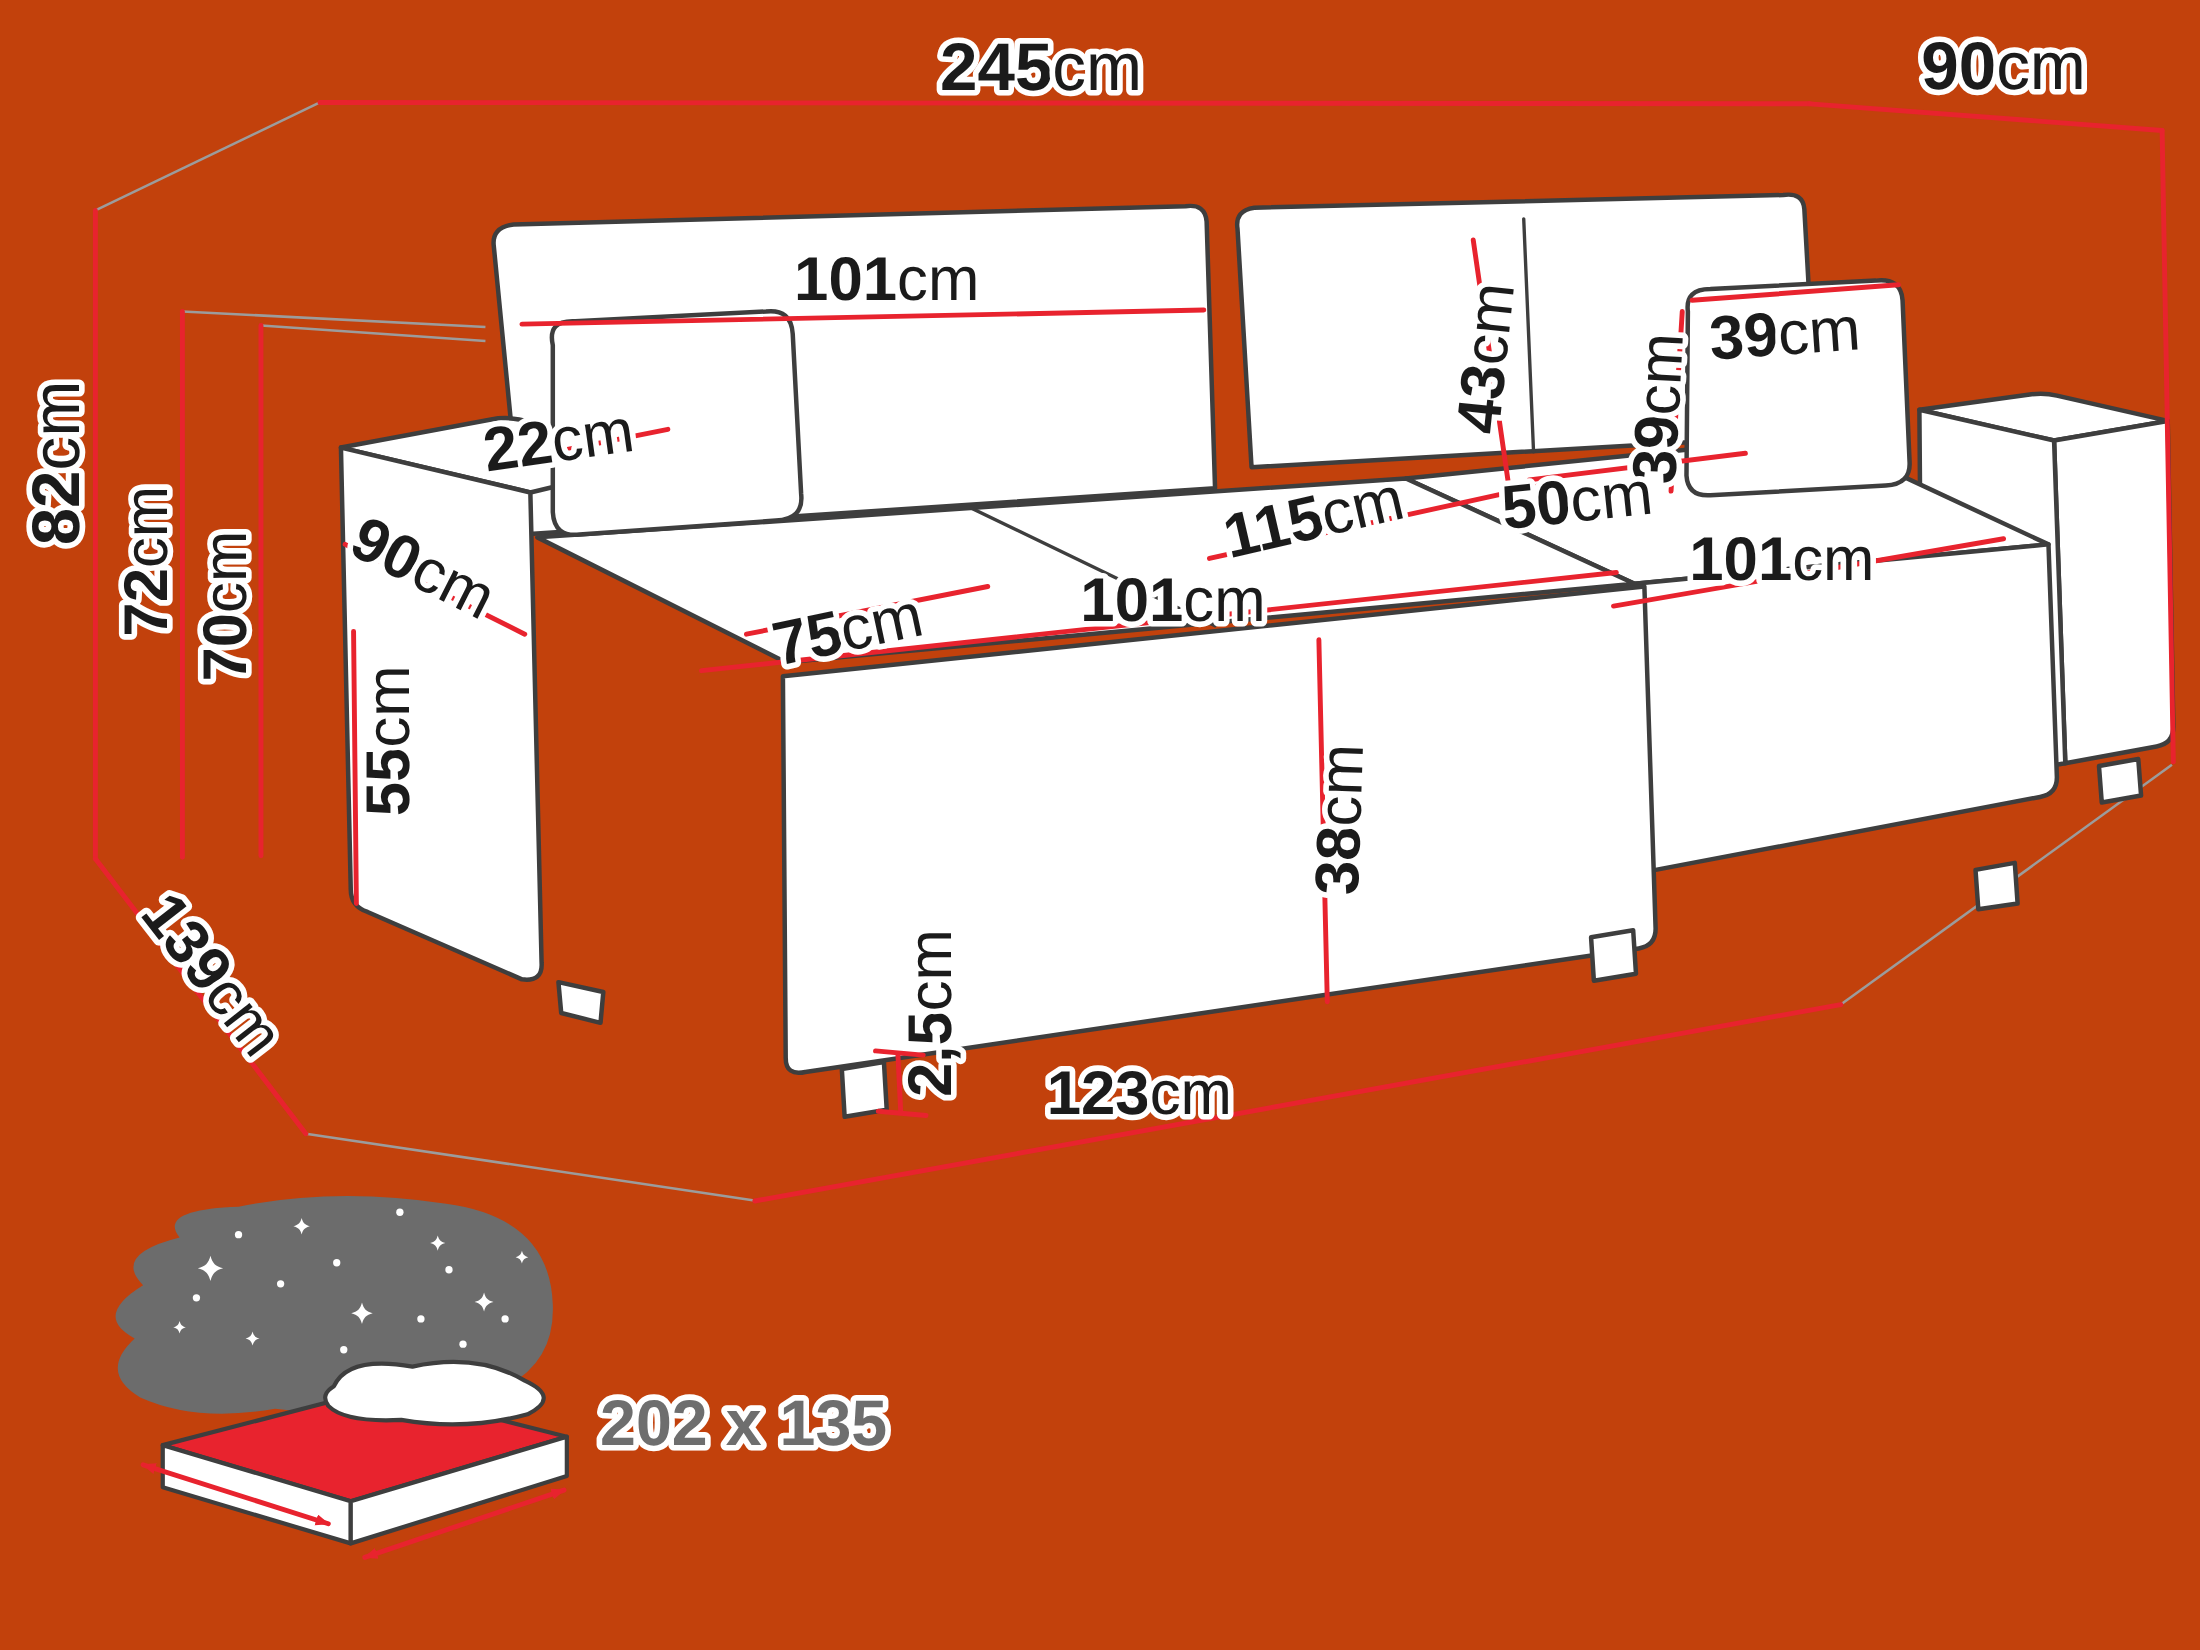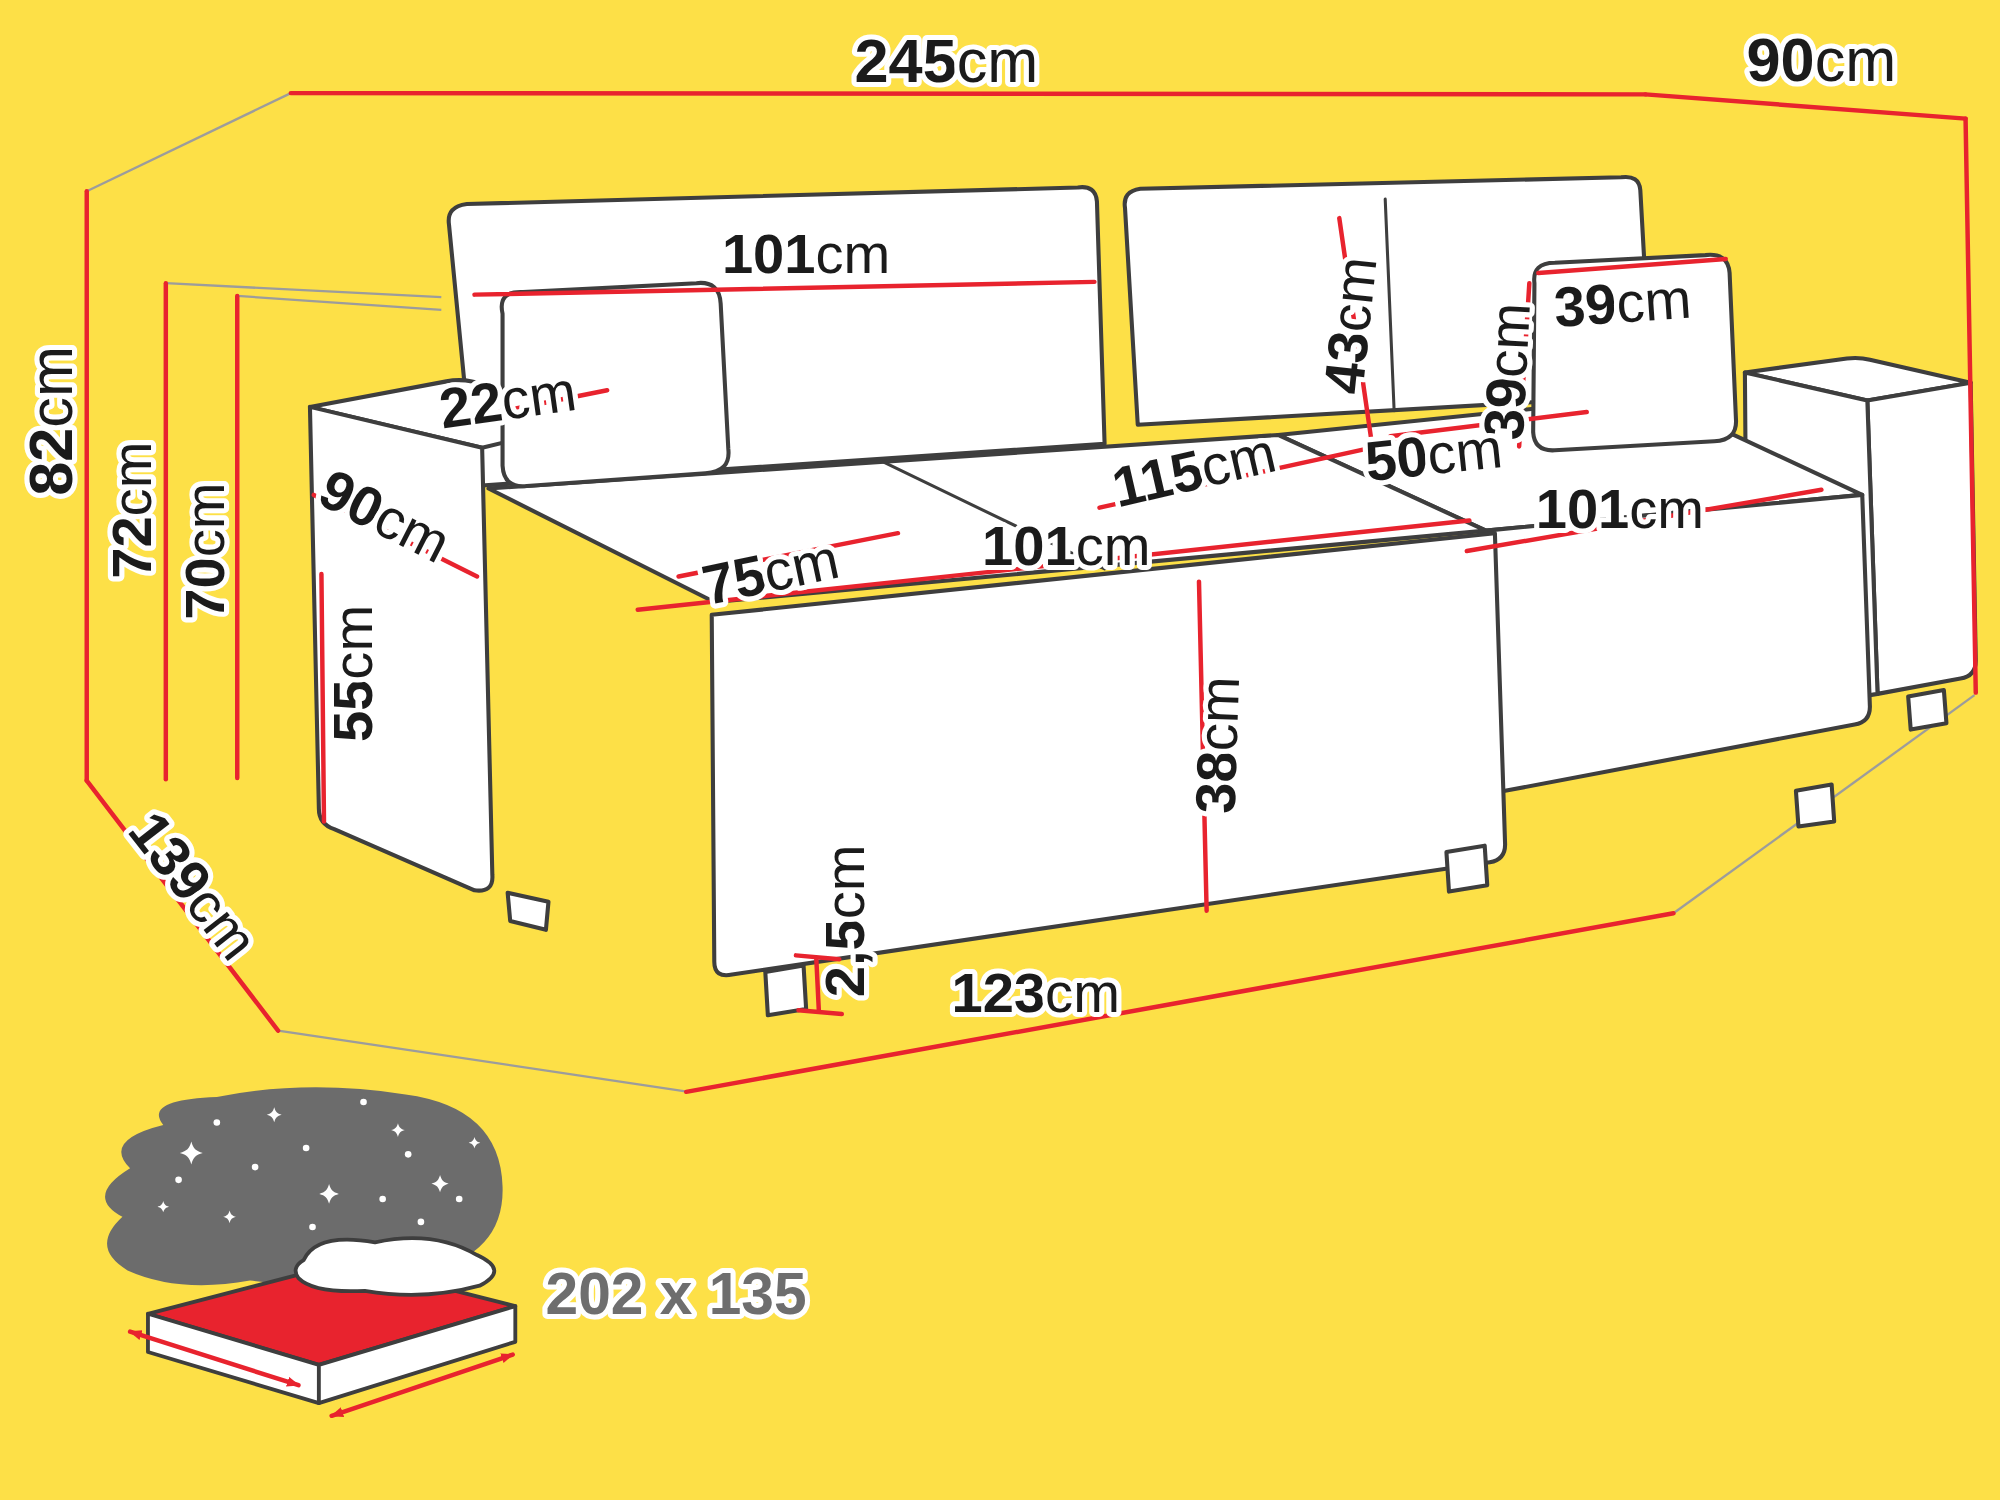--- a/index.html
+++ b/index.html
@@ -1,16 +1,16 @@
 <!DOCTYPE html>
 <html><head>
 <meta charset="utf-8">
 <style>
   html,body{margin:0;padding:0;background:#ffffff;}
-  .stage{position:relative;width:2000px;height:1500px;background:#fde047;overflow:hidden;
+  .stage{position:relative;width:2000px;height:1500px;background:#c2410c;overflow:hidden;
          font-family:"Liberation Sans",sans-serif;}
   .stage svg{display:block;width:100%;height:100%;}
   .sofa{fill:#ffffff;stroke:#3e3e3e;stroke-width:3.2;stroke-linejoin:round;stroke-linecap:round;}
   .seam{fill:none;stroke:#3e3e3e;stroke-width:2.4;stroke-linecap:round;}
   .thin{stroke:#9c9c9c;stroke-width:1.8;fill:none;}
   .red{stroke:#e8232e;stroke-width:3.5;fill:none;stroke-linecap:round;}
   .redfill{fill:#e8232e;stroke:#3e3e3e;stroke-width:3;stroke-linejoin:round;}
   .whitefill{fill:#ffffff;stroke:#3e3e3e;stroke-width:3;stroke-linejoin:round;}
   .blanket{fill:#6c6c6c;stroke:none;}
   .star{fill:#ffffff;stroke:none;}

